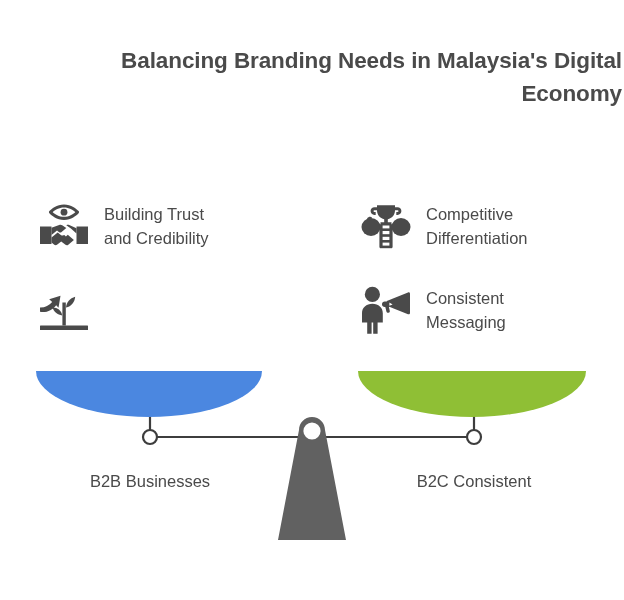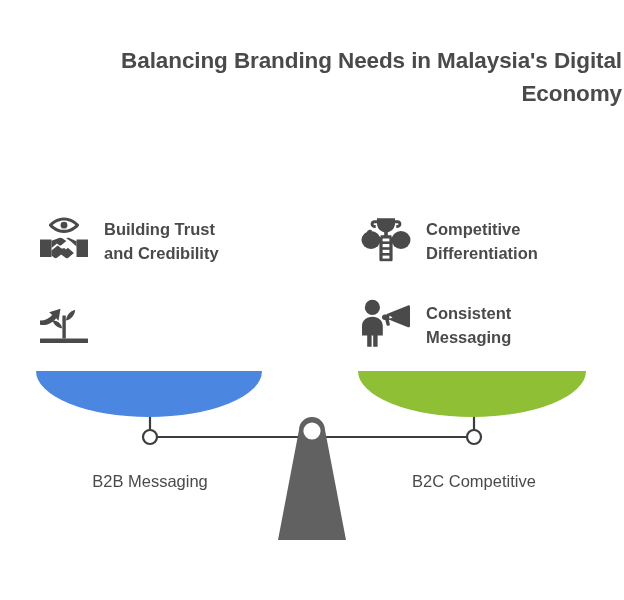--- a/index.html
+++ b/index.html
@@ -46,23 +46,22 @@
   .col {
     position: absolute;
     top: 0;
     width: 280px;
   }
   .col-left  { left: 36px; }
   .col-right { left: 358px; }
 
   .feature {
     display: flex;
-    align-items: center;
+    align-items: flex-start;
     height: 84px;
-    font-weight: bold;
   }
   .feature .icon {
     flex: 0 0 auto;
     width: 56px;
     height: 56px;
     margin-top: 2px;
     display: block;
   }
   .feature .icon svg {
     display: block;
@@ -242,15 +241,15 @@
 
     <circle cx="312" cy="71" r="8.6" fill="#ffffff"></circle>
 
     <circle cx="150" cy="77" r="7" fill="#ffffff" stroke="#3d3d3d" stroke-width="2.2"></circle>
 
     <circle cx="474" cy="77" r="7" fill="#ffffff" stroke="#3d3d3d" stroke-width="2.2"></circle>
   </svg>
 </div>
 
 <div class="captions">
-  <span class="caption caption-left">B2B Messaging</span>
-  <span class="caption caption-right">B2C Competitive</span>
+  <span class="caption caption-left">B2B Businesses</span>
+  <span class="caption caption-right">B2C Consistent</span>
 </div>
 
 </body></html>

